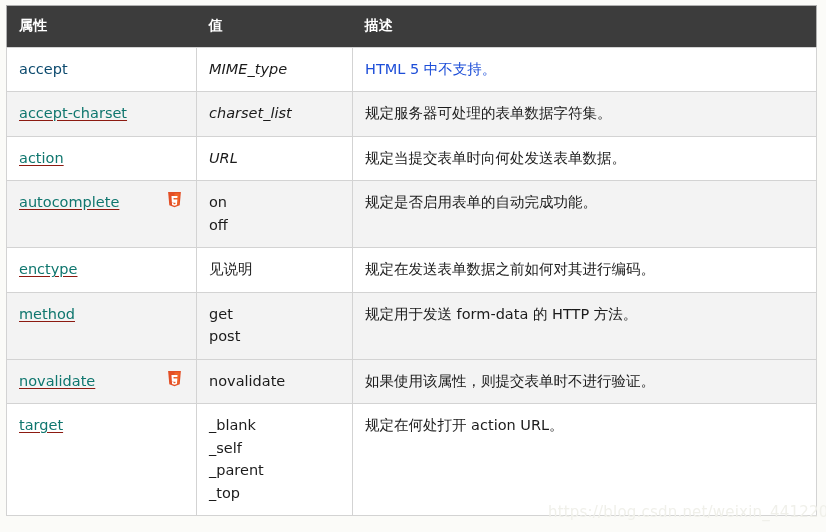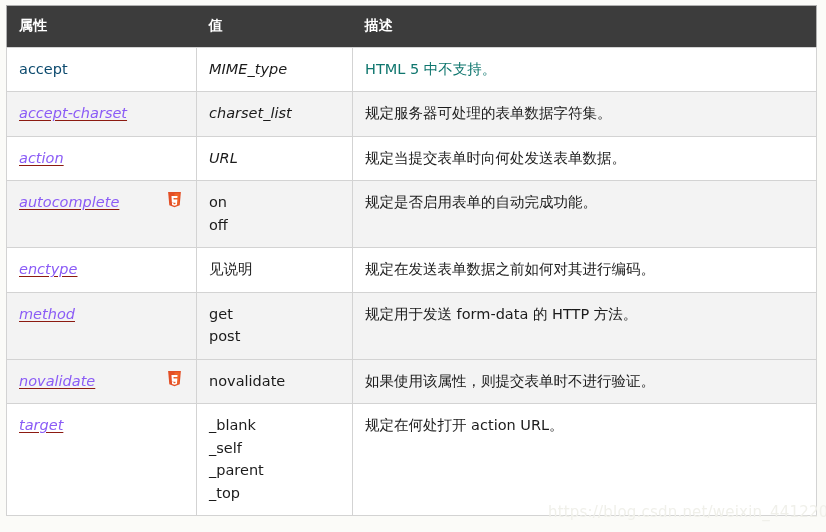--- a/index.html
+++ b/index.html
@@ -67,27 +67,26 @@
   }
 
   .attr-cell {
     display: flex;
     align-items: flex-start;
     justify-content: space-between;
     gap: 8px;
   }
 
   .attr-link {
-    color: #8b5cf6;
+    color: #0f766e;
     text-decoration: underline;
     text-decoration-color: #8c1a11;
     text-underline-offset: 2px;
     cursor: pointer;
     white-space: nowrap;
-    font-style: italic;
   }
   .attr-plain {
     color: #0c4a6e;
     text-decoration: none;
     white-space: nowrap;
   }
 
   
   .html5-badge {
     flex: 0 0 auto;
@@ -102,21 +101,21 @@
   .val-italic {
     font-style: italic;
     font-family: "DejaVu Sans", "Liberation Sans", sans-serif;
   }
   .val-plain {
     font-style: normal;
   }
   .val-line { display: block; }
 
   .desc-red {
-    color: #0f766e;
+    color: #1d4ed8;
   }
 
   .watermark {
     position: absolute;
     left: 548px;
     top: 503px;
     font-size: 15px;
     color: #f0f0ea;
     font-family: "DejaVu Sans", "Liberation Sans", sans-serif;
     letter-spacing: 0.2px;

